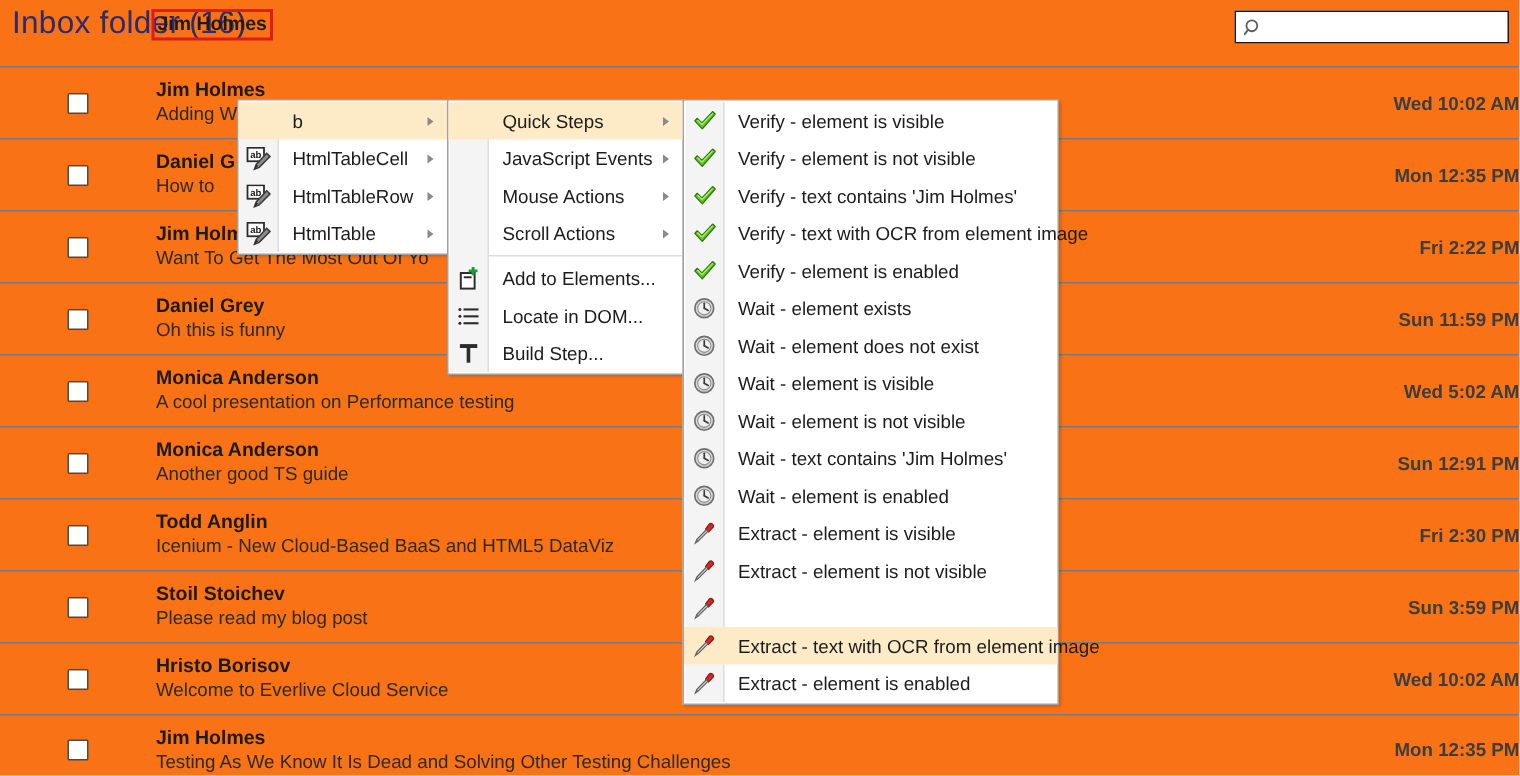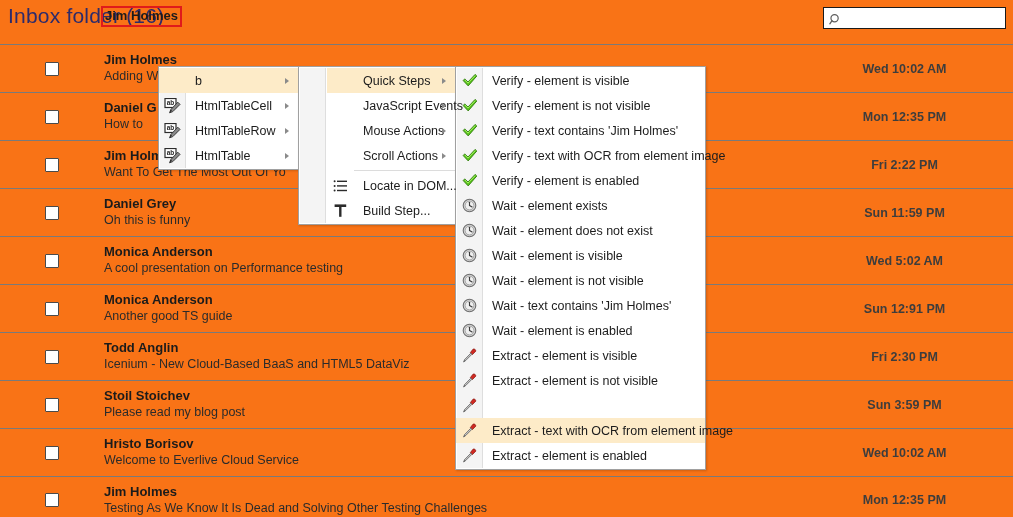--- a/index.html
+++ b/index.html
@@ -49,21 +49,21 @@
   .subject-cell { width: 630px; padding-left: 0px; }
   .sender {
     font-size: 13px; font-weight: bold; color:#1b1b1b;
     line-height: 16px; white-space: nowrap;
   }
   .subject {
     font-size: 12.5px; color:#2b2b2b; line-height: 17px;
     white-space: nowrap;
   }
   .date-cell {
-    flex: 1; text-align: center; padding-left: 62px;
+    flex: 1; text-align: right; padding-left: 62px;
     font-size: 12.5px; font-weight: bold; color:#3d3d3d;
     white-space: nowrap;
   }
 
   
   .sel-outline {
     position:absolute; left: 101px; top: 6px;
     border: 2px solid #e01b1b;
     padding: 0px 2px 1px 2px;
     background: transparent;
@@ -107,21 +107,21 @@
     border-top: 3.5px solid transparent;
     border-bottom: 3.5px solid transparent;
   }
   .menu-sep {
     height: 1px; background: #dcdcdc; margin: 2px 0 2px 27px;
   }
 
   
   #menu-elements { left: 158px; top: 66px; width: 141px; }
   
-  #menu-actions  { left: 298px; top: 66px; width: 158px; padding-left: 28px; }
+  #menu-actions  { left: 298px; top: 66px; width: 158px; }
   
   #menu-quicksteps { left: 455px; top: 66px; width: 251px; }
 
   
   .ico-abpencil { width:17px; height:16px; position:relative; display:block; }
   .ico-check { width:16px; height:15px; display:block; }
   .ico-clock { width:15px; height:15px; display:block; }
   .ico-pipette { width:15px; height:16px; display:block; }
   .ico-addel { width:15px; height:16px; display:block; }
   .ico-domlist { width:15px; height:14px; display:block; }
@@ -317,20 +317,30 @@
           <span class="mi-arrow"></span>
         </div>
         <div class="menu-item">
           <span class="mi-icon"></span>
           <span class="mi-label">Scroll Actions</span>
           <span class="mi-arrow"></span>
         </div>
         <div class="menu-sep"></div>
         <div class="menu-item">
           <span class="mi-icon">
+            <svg class="ico-addel" viewBox="0 0 15 16">
+              <rect x="2.2" y="4.0" width="9.2" height="10.4" fill="#ffffff" stroke="#2b2b2b" stroke-width="1.3"></rect>
+              <rect x="4.2" y="6.2" width="5.2" height="1.3" fill="#2b2b2b"></rect>
+              <path d="M10.4 0.6 L10.4 4.6 M8.4 2.6 L12.4 2.6" stroke="#1f9b2f" stroke-width="1.9" stroke-linecap="square"></path>
+            </svg>
+          </span>
+          <span class="mi-label">Add to Elements...</span>
+        </div>
+        <div class="menu-item">
+          <span class="mi-icon">
             <svg class="ico-domlist" viewBox="0 0 15 14">
               <circle cx="1.6" cy="2.3" r="1.0" fill="#2b2b2b"></circle>
               <circle cx="1.6" cy="6.9" r="1.0" fill="#2b2b2b"></circle>
               <circle cx="1.6" cy="11.5" r="1.0" fill="#2b2b2b"></circle>
               <rect x="4.0" y="1.6" width="10.0" height="1.4" fill="#2b2b2b"></rect>
               <rect x="4.0" y="6.2" width="10.0" height="1.4" fill="#2b2b2b"></rect>
               <rect x="4.0" y="10.8" width="10.0" height="1.4" fill="#2b2b2b"></rect>
             </svg>
           </span>
           <span class="mi-label">Locate in DOM...</span>

